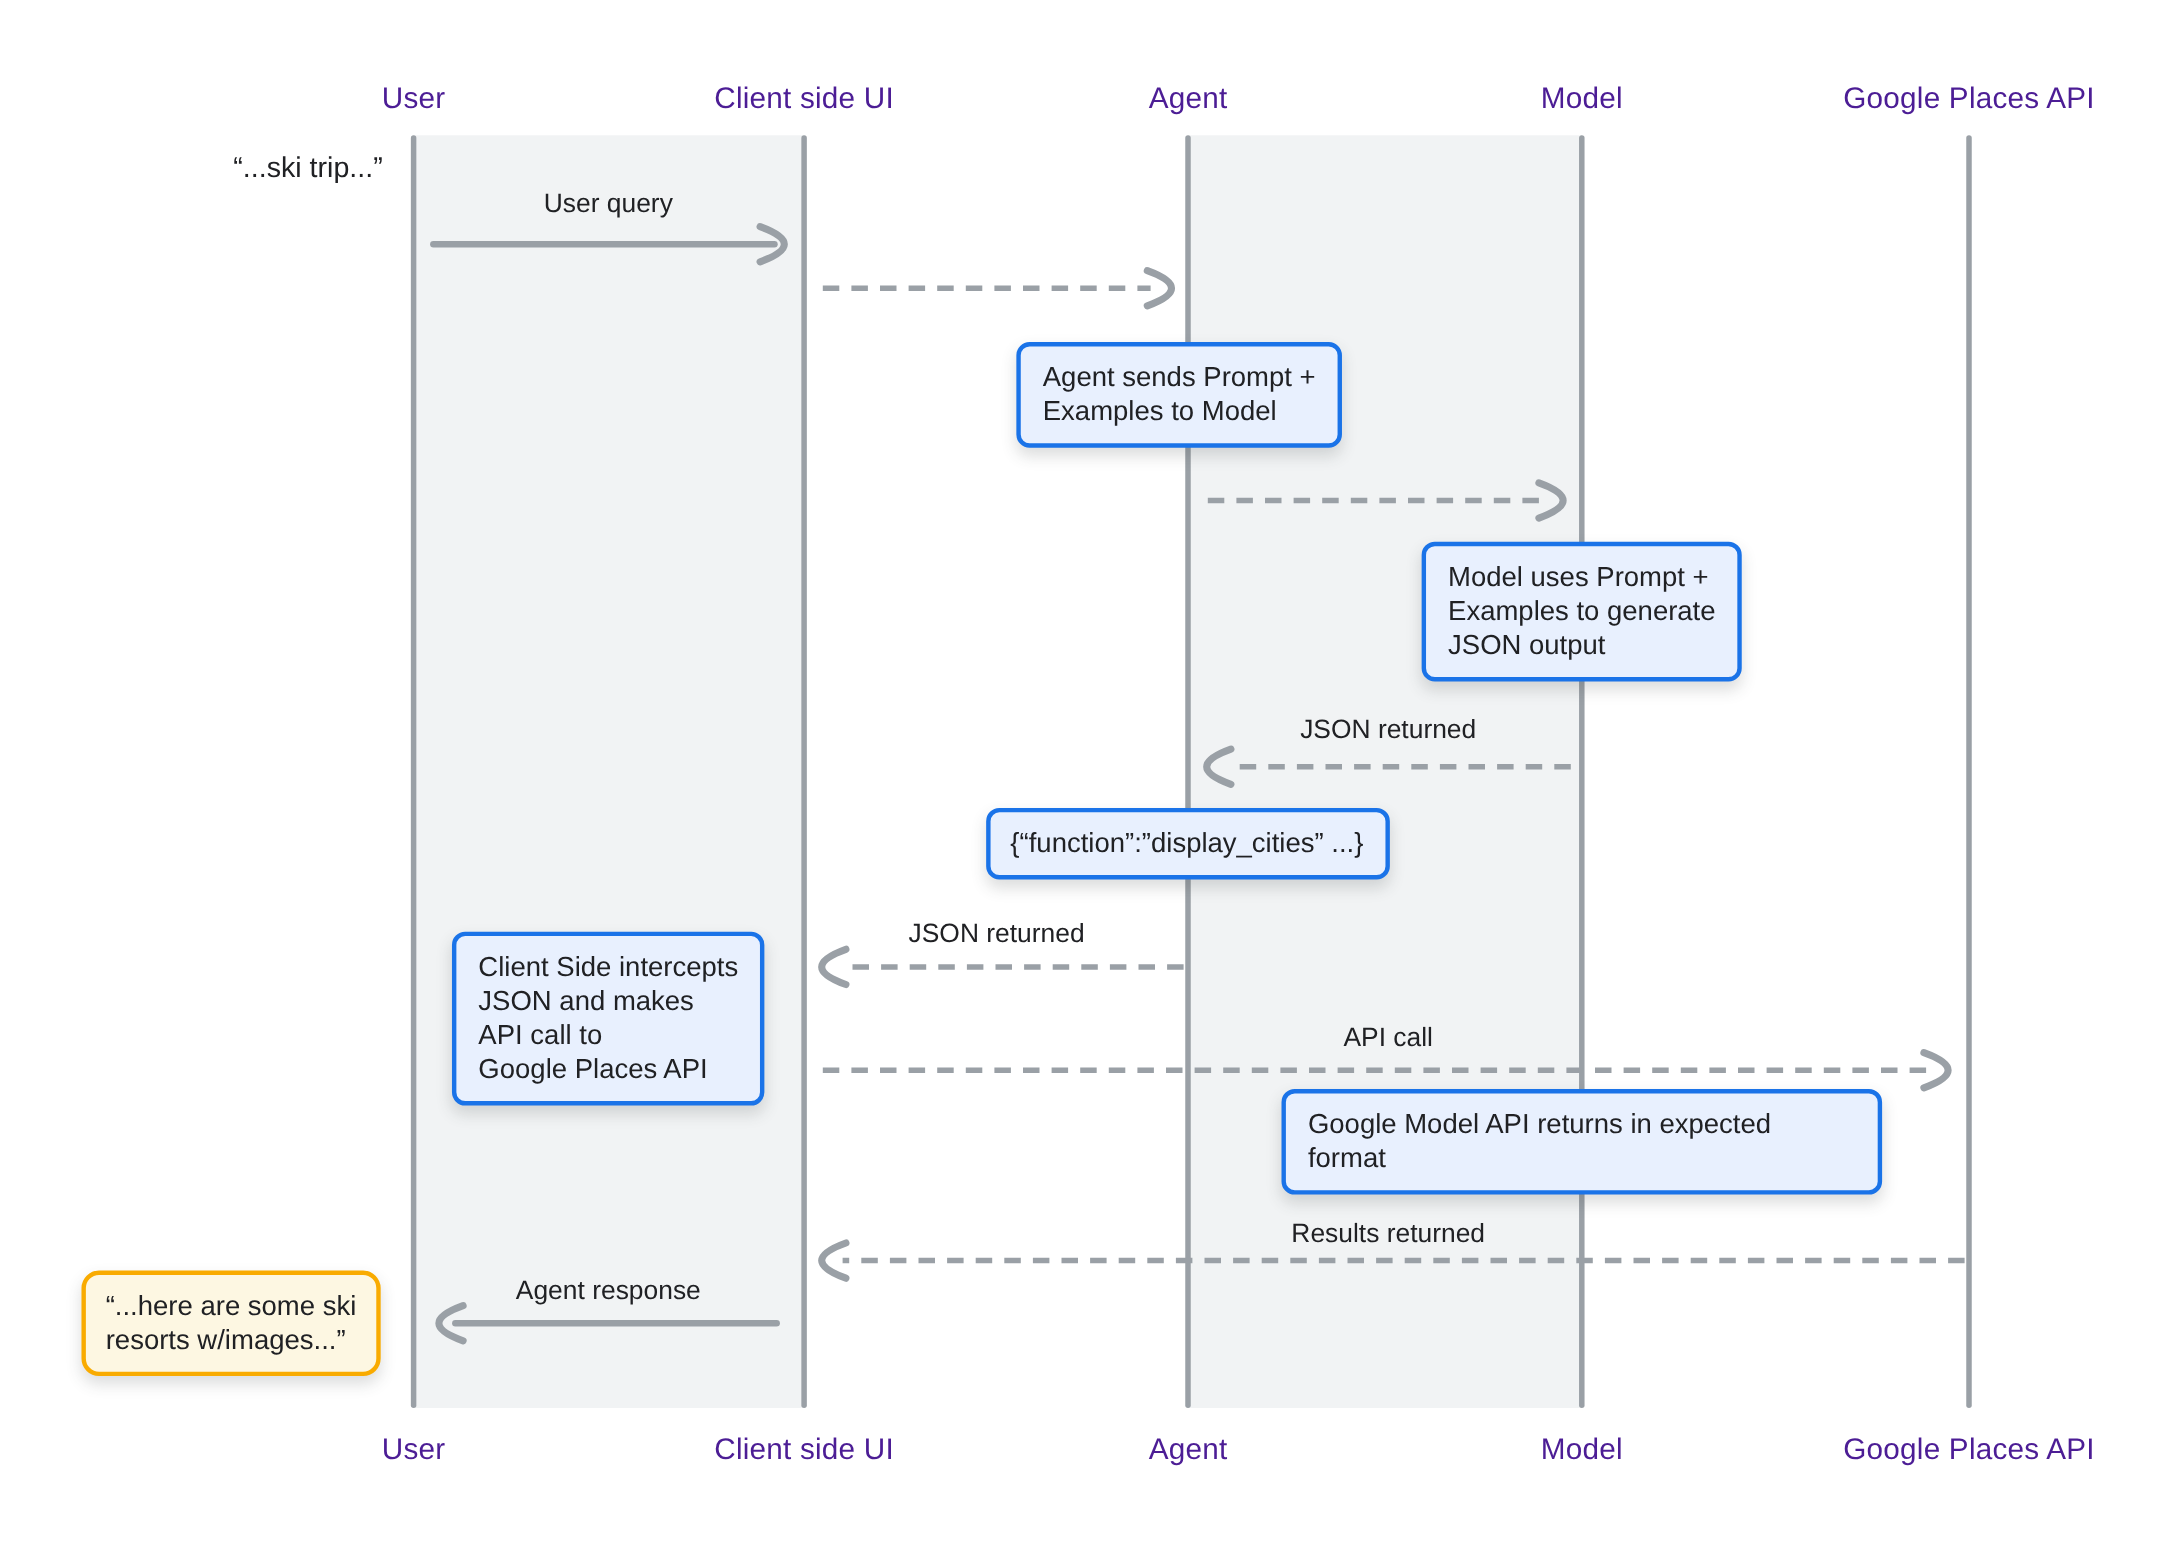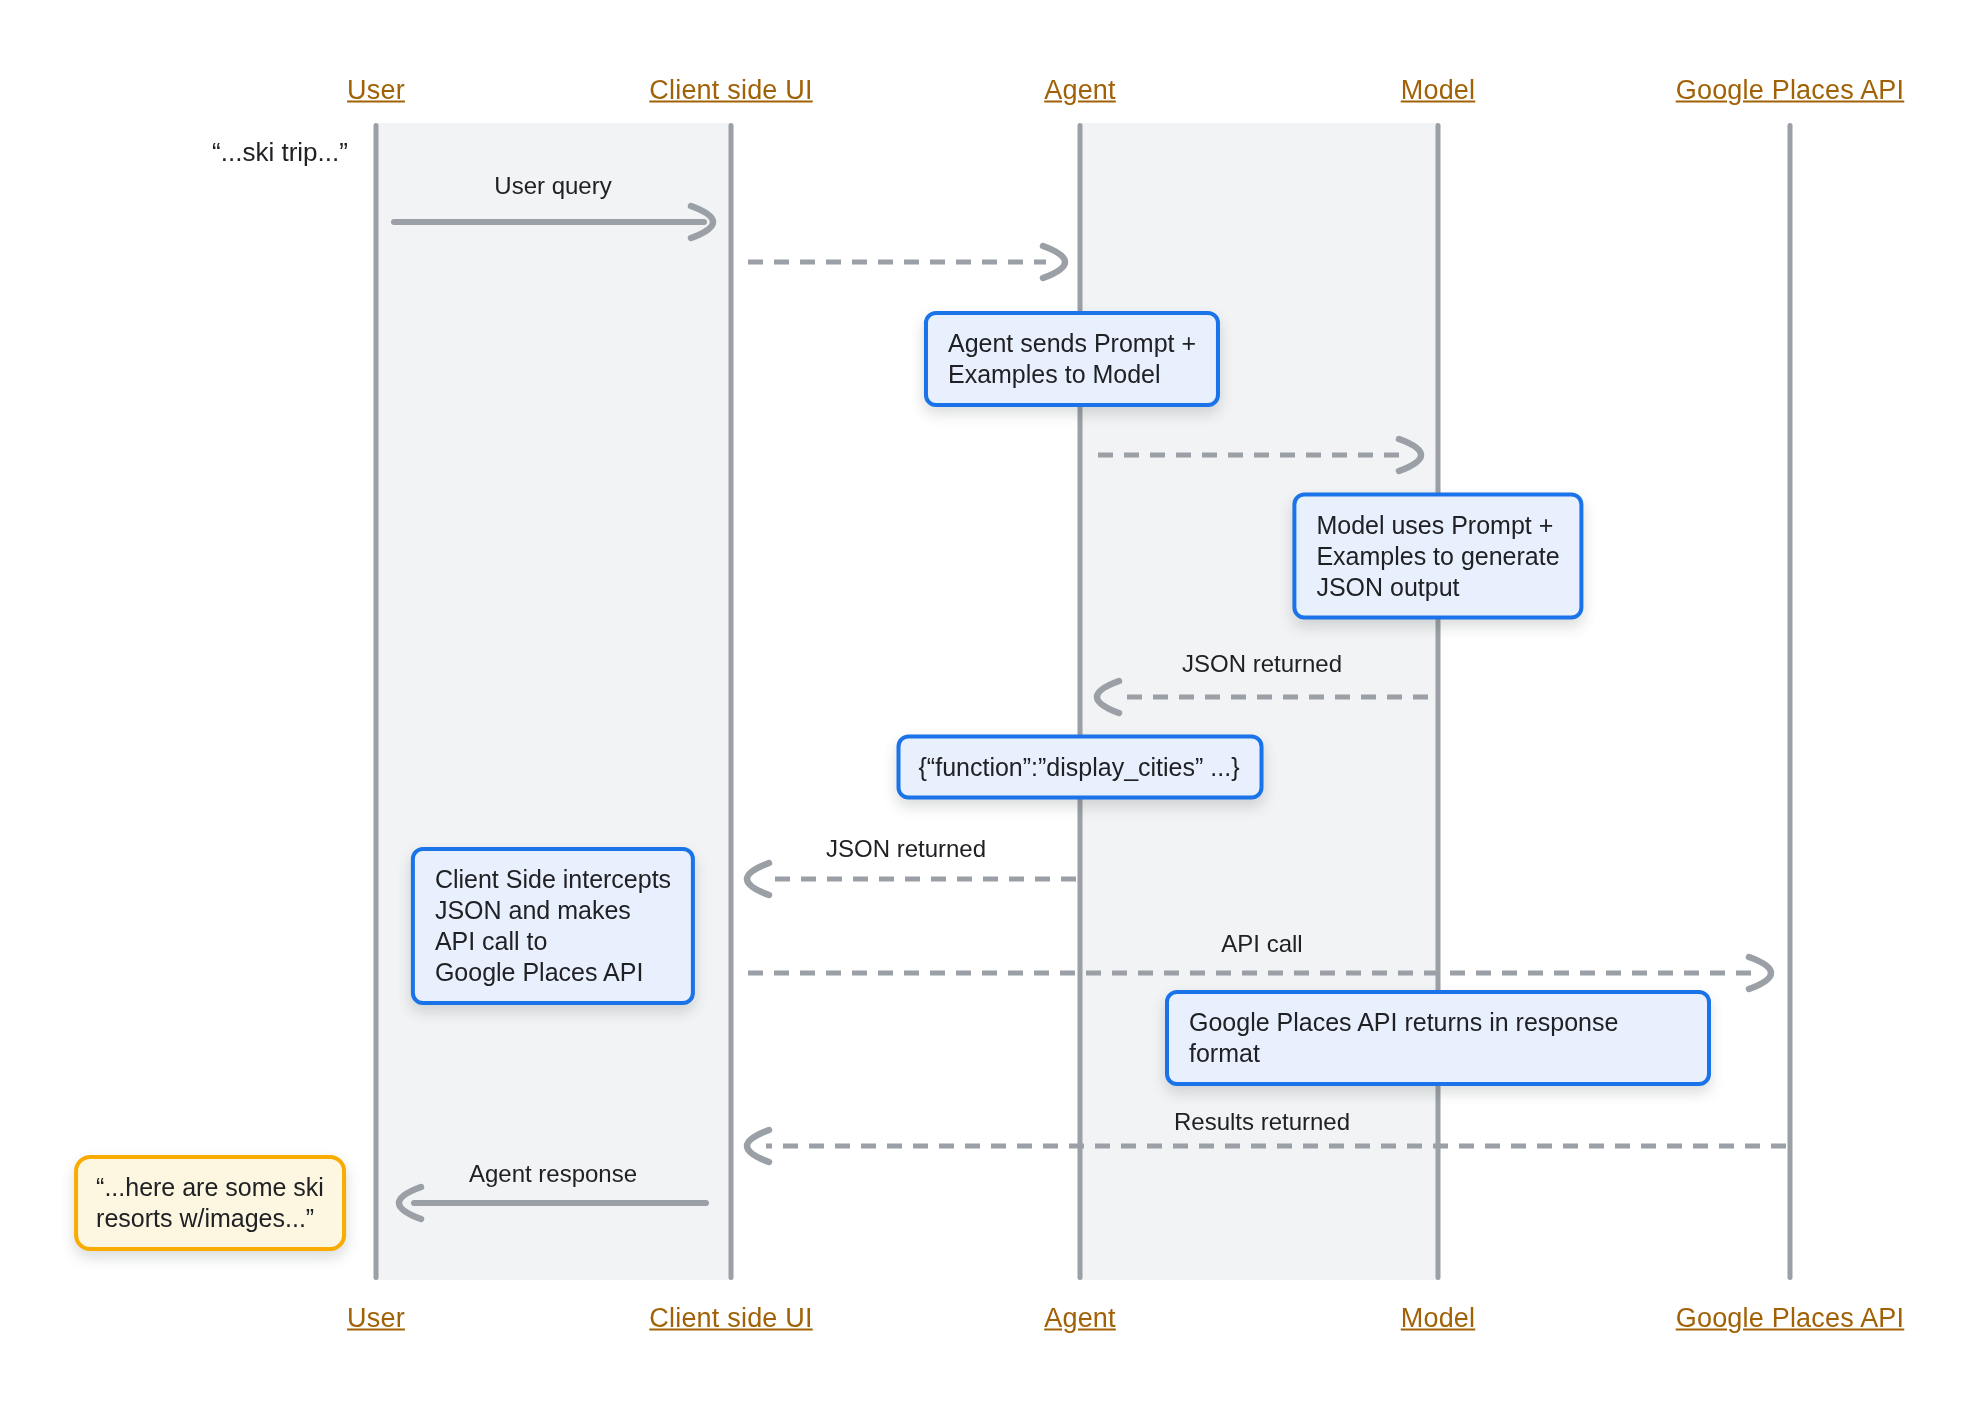--- a/index.html
+++ b/index.html
@@ -21,21 +21,21 @@
     top:123px;height:1157px;width:5px;
     border-radius:3px;
     background:var(--line,#9aa0a6);
     transform:translateX(-50%);
   }
   .actor-label{
     position:absolute;
     transform:translate(-50%,-50%);
     font-size:27px;font-weight:500;
     letter-spacing:.2px;
-    color:#a16207;white-space:nowrap;text-decoration:underline;
+    color:#4c1d95;white-space:nowrap;
   }
   .msg-label{
     position:absolute;
     transform:translate(-50%,-50%);
     font-size:24px;color:#202124;white-space:nowrap;
   }
   svg.arrow-layer{
     position:absolute;left:0;top:0;
     pointer-events:none;
   }
@@ -127,17 +127,17 @@
       <div class="note blue" style="left: 1072px; top: 359px;">Agent sends Prompt +
 Examples to Model</div>
       <div class="note blue" style="left: 1438px; top: 556px;">Model uses Prompt +
 Examples to generate
 JSON output</div>
       <div class="note blue" style="left: 1080px; top: 767px; padding-left: 18px;">{“function”:”display_cities” ...}</div>
       <div class="note blue" style="left: 553px; top: 926px;">Client Side intercepts
 JSON and makes
 API call to
 Google Places API</div>
-      <div class="note blue" style="left: 1438px; top: 1038px;">Google Places API returns in response format</div>
+      <div class="note blue" style="left: 1438px; top: 1038px;">Google Model API returns in expected format</div>
       <div class="note orange" style="left: 210px; top: 1203px;">“...here are some ski
 resorts w/images...”</div>
     </div>
 </div>
 
 </body></html>

